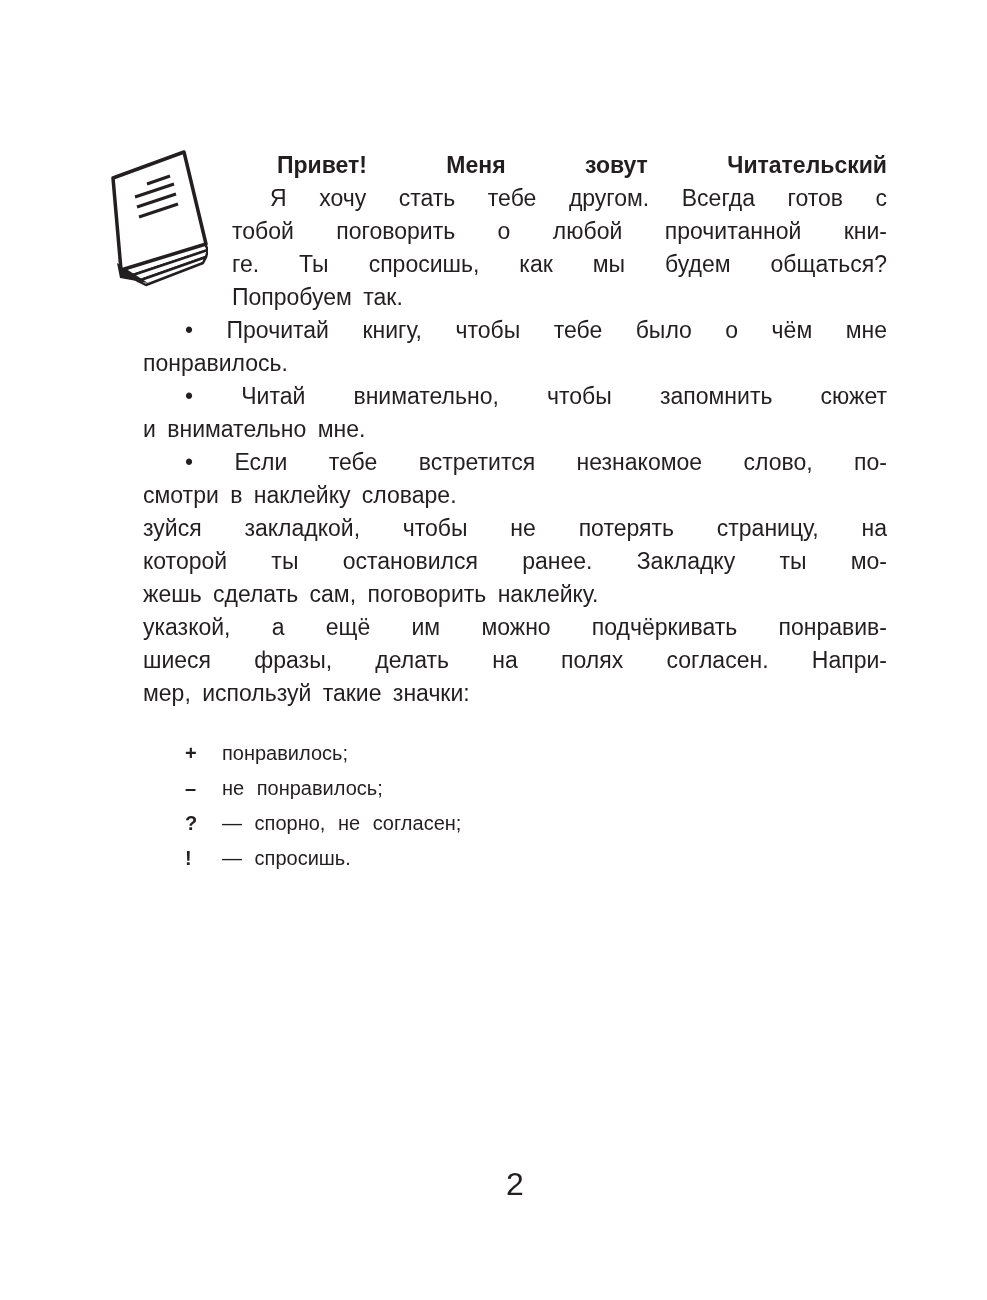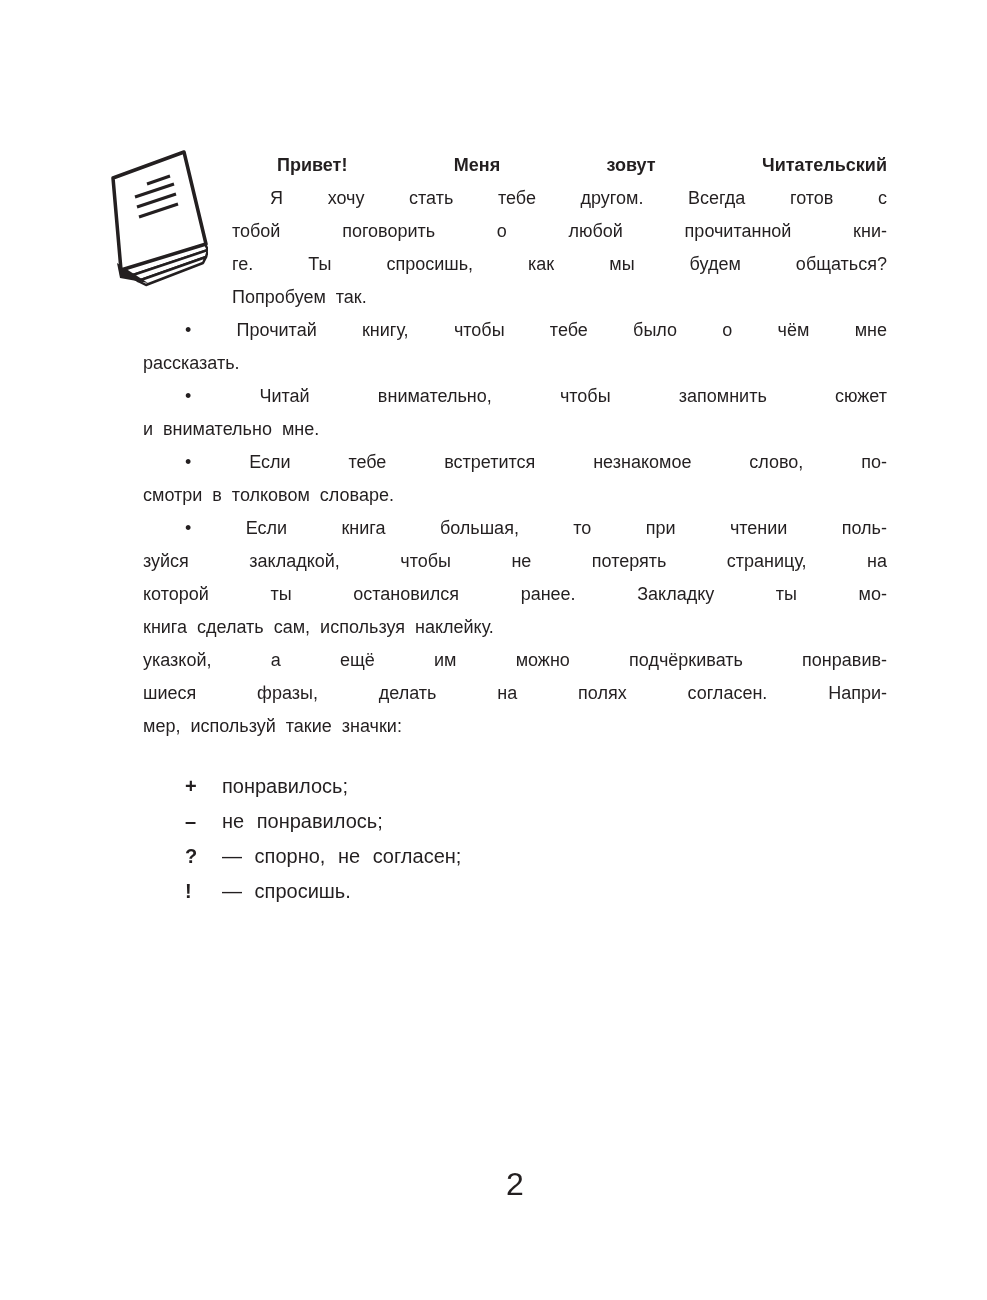--- a/index.html
+++ b/index.html
@@ -20,21 +20,21 @@
   }
   .icon-float {
     float: left;
     width: 100px;
     height: 148px;
     margin-left: -35px;
     margin-right: 24px;
     margin-bottom: 8px;
   }
   .line {
-    font-size: 18px;
+    font-size: 23px;
     line-height: 33px;
     word-spacing: 5px;
     white-space: normal;
   }
   .jl { text-align: justify; text-align-last: justify; }
   .bold { font-weight: bold; }
   .ind-h { text-indent: 45px; }
   .ind-i { text-indent: 38px; }
   .ind-b { text-indent: 42px; }
   .bullet { font-size: 1.0em; }
@@ -85,32 +85,31 @@
     </div>
 
     <div class="line jl bold ind-h">Привет! Меня зовут Читательский</div>
 
     <div class="line jl ind-i">Я хочу стать тебе другом. Всегда готов с</div>
     <div class="line jl">тобой поговорить о любой прочитанной кни-</div>
     <div class="line jl">ге. Ты спросишь, как мы будем общаться?</div>
     <div class="line">Попробуем так.</div>
 
     <div class="line jl ind-b"><span class="bullet">•</span> <span>Прочитай книгу, чтобы тебе было о чём мне</span></div>
-    <div class="line">рассказать.</div>
+    <div class="line">понравилось.</div>
 
     <div class="line jl ind-b"><span class="bullet">•</span> <span>Читай внимательно, чтобы запомнить сюжет</span></div>
     <div class="line">и внимательно мне.</div>
 
     <div class="line jl ind-b"><span class="bullet">•</span> <span>Если тебе встретится незнакомое слово, по-</span></div>
-    <div class="line">смотри в толковом словаре.</div>
+    <div class="line">смотри в наклейку словаре.</div>
 
-    <div class="line jl ind-b"><span class="bullet">•</span> <span>Если книга большая, то при чтении поль-</span></div>
     <div class="line jl">зуйся закладкой, чтобы не потерять страницу, на</div>
     <div class="line jl">которой ты остановился ранее. Закладку ты мо-</div>
-    <div class="line">книга сделать сам, используя наклейку.</div>
+    <div class="line">жешь сделать сам, поговорить наклейку.</div>
 
     <div class="line jl">указкой, а ещё им можно подчёркивать понравив-</div>
     <div class="line jl">шиеся фразы, делать на полях согласен. Напри-</div>
     <div class="line">мер, используй такие значки:</div>
 
     <div class="symbols">
       <div class="sym-row"><span class="sym-mark">+</span><span>понравилось;</span></div>
       <div class="sym-row"><span class="sym-mark">–</span><span>не понравилось;</span></div>
       <div class="sym-row"><span class="sym-mark">?</span><span>— спорно, не согласен;</span></div>
       <div class="sym-row"><span class="sym-mark">!</span><span>— спросишь.</span></div>

